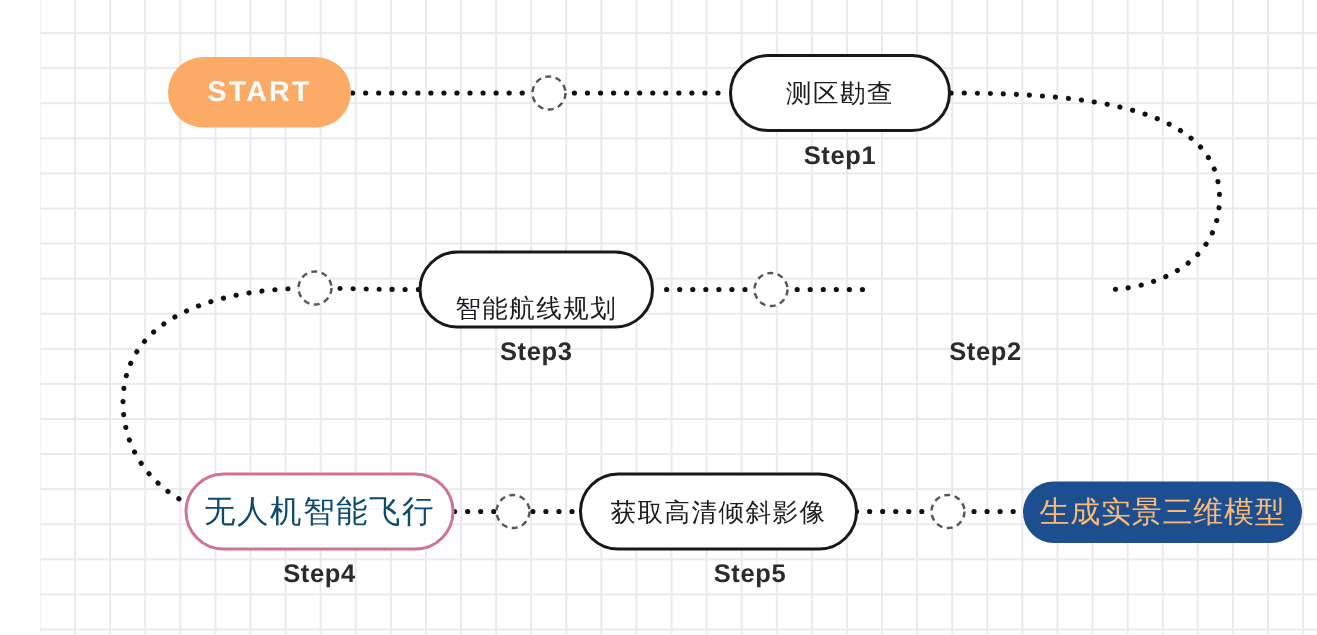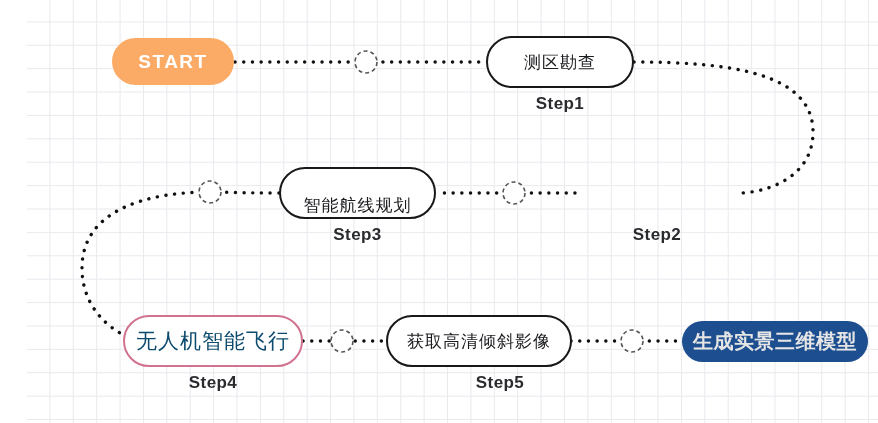--- a/index.html
+++ b/index.html
@@ -58,23 +58,23 @@
     background: #fbab66;
     border-radius: 26px;
     color: #ffffff;
     font-size: 19px;
     font-weight: bold;
     letter-spacing: 1.5px;
   }
   .node-end {
     background: #1d4e8f;
     border-radius: 22px;
-    color: #e5e5e5;
+    color: #fdba74;
     font-size: 20px;
-    font-weight: bold;
+    font-weight: normal;
     letter-spacing: 0.5px;
   }
   .step-label {
     position: absolute;
     font-size: 17px;
     font-weight: bold;
     color: #2a2b2e;
     letter-spacing: 0.4px;
     white-space: nowrap;
     text-align: center;

